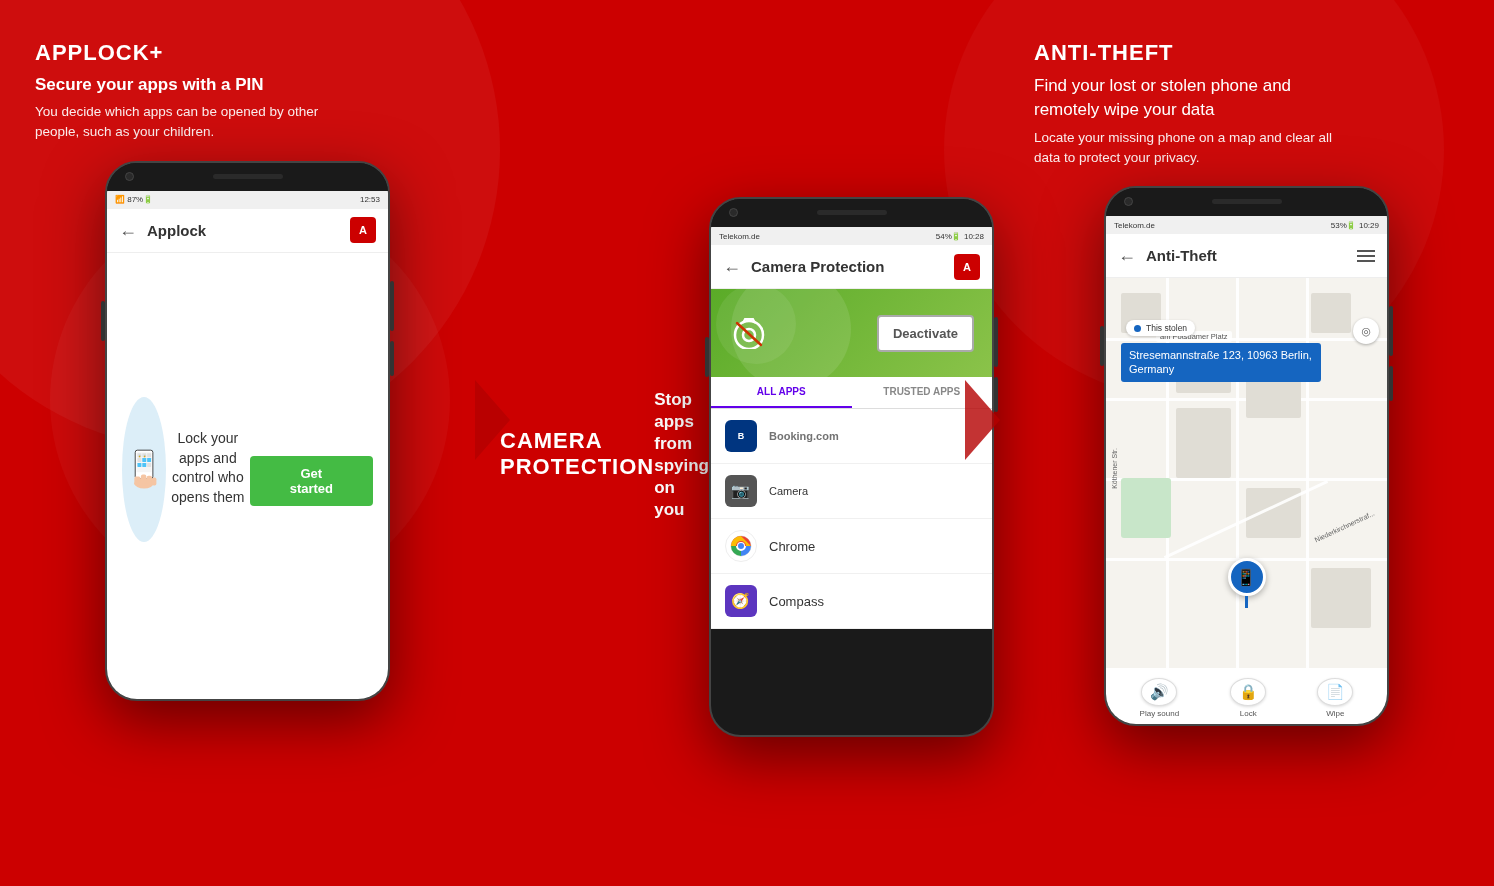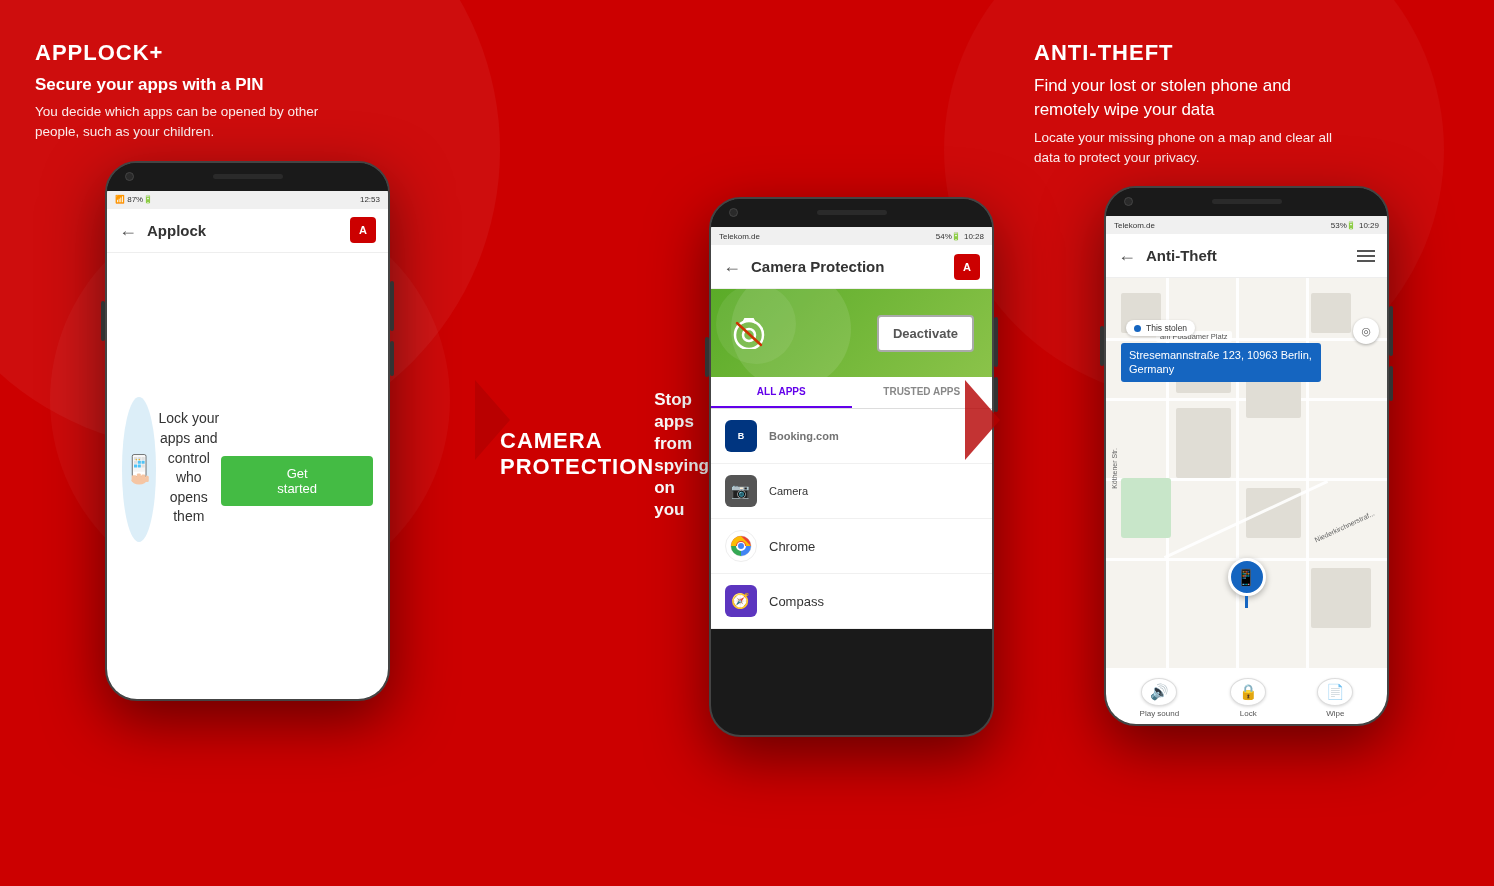--- a/index.html
+++ b/index.html
@@ -77,21 +77,21 @@
                 <text x="49" y="25" font-size="6" fill="#555">🔒</text>
 
                 <ellipse cx="50" cy="85" rx="22" ry="12" fill="#f5c5a3"></ellipse>
                 <rect x="28" y="70" width="14" height="20" rx="4" fill="#f5c5a3"></rect>
                 <rect x="43" y="65" width="12" height="22" rx="4" fill="#f5c5a3"></rect>
                 <rect x="56" y="68" width="12" height="20" rx="4" fill="#f5c5a3"></rect>
                 <rect x="68" y="72" width="10" height="18" rx="4" fill="#f5c5a3"></rect>
               </svg>
             </div>
             <div style="font-size:14px; color:#333; font-weight:500; margin-bottom:25px; line-height:1.4;">Lock your apps and control who opens them</div>
-            <button style="background:#44bb44; color:white; border:none; padding:10px 56px; border-radius:4px; font-size:13px; font-weight:400; cursor:pointer;">Get started</button>
+            <button style="background:#44bb44; color:white; border:none; padding:10px 40px; border-radius:4px; font-size:13px; font-weight:700; cursor:pointer;">Get started</button>
           </div>
         </div>
 
         <div style="position:absolute; right:-4px; top:120px; width:4px; height:50px; background:#333; border-radius:2px;"></div>
         <div style="position:absolute; right:-4px; top:180px; width:4px; height:35px; background:#333; border-radius:2px;"></div>
         <div style="position:absolute; left:-4px; top:140px; width:4px; height:40px; background:#333; border-radius:2px;"></div>
       </div>
     </div>
 
     <div style="flex:1; display:flex; align-items:center; padding:10px 20px;">

